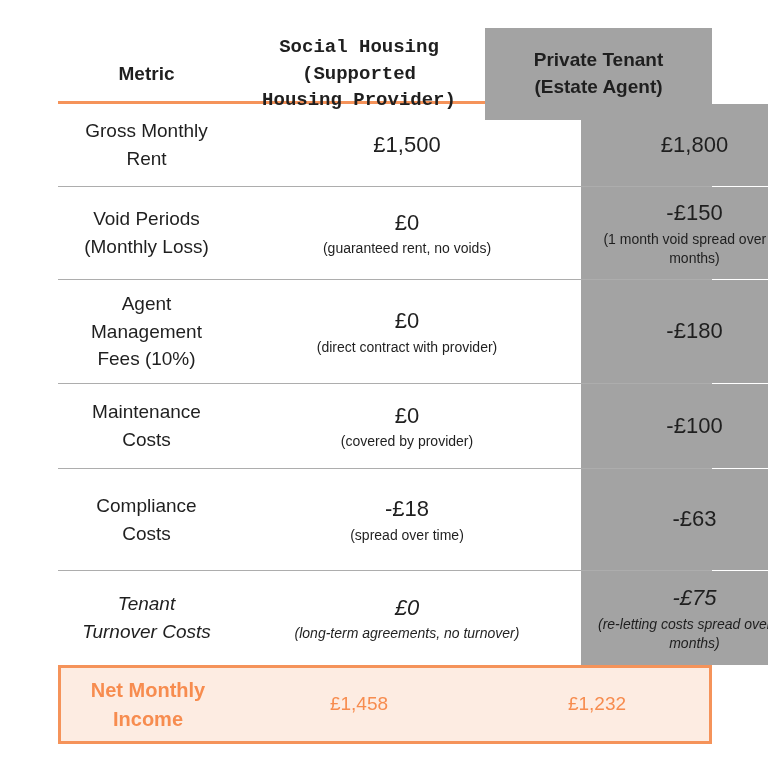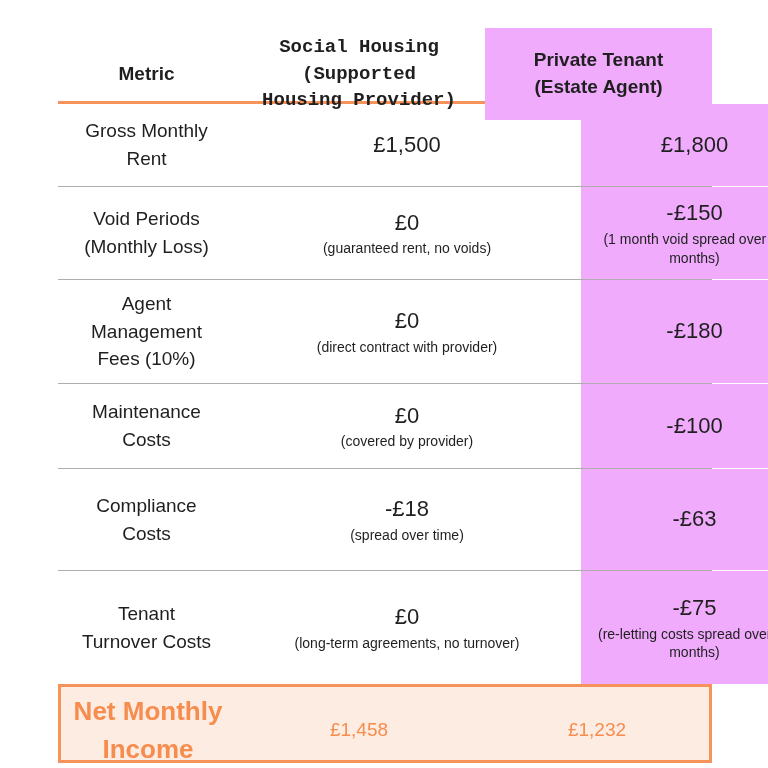--- a/index.html
+++ b/index.html
@@ -25,45 +25,45 @@
     border-bottom: 3px solid #f5935a;
   }
   .header-row .cell { font-weight: 700; font-size: 19px; line-height: 1.4; }
   .body-row { border-top: 1px solid #adadad; gap: 48px; }
   .body-row:first-of-type { border-top: none; }
   .body-row.r1 { height: 82px; border-top: none; }
   .body-row.r2 { height: 93px; }
   .body-row.r3 { height: 104px; }
   .body-row.r4 { height: 85px; }
   .body-row.r5 { height: 102px; }
-  .body-row.r6 { height: 114px; }
+  .body-row.r6 { height: 95px; font-style: italic; }
   .cell { padding: 6px 8px; }
   .cell.metric {
     text-align: center;
     padding-left: 10px;
     font-size: 19px;
     line-height: 1.45;
     white-space: pre-line;
   }
   .cell.center { text-align: center; }
-  .col3 { background: #f0abfc; height: 100%; display: flex; flex-direction: column; justify-content: center; align-items: center; }
+  .col3 { background: #a3a3a3; height: 100%; display: flex; flex-direction: column; justify-content: center; align-items: center; }
   .value { font-size: 22px; line-height: 1.4; }
   .note { font-size: 14px; line-height: 1.35; margin-top: 1px; }
   .note:empty { display: none; }
   .total-row {
     display: grid;
     grid-template-columns: 172px 252px 224px;
     align-items: center;
     height: 79px;
     border: 3px solid #f5935a;
     background: #fdece2;
     color: #f78c4f;
     font-weight: 700;
   }
-  .total-row .cell.metric { font-size: 26px; }
+  .total-row .cell.metric { font-size: 20px; }
   .total-row .value { font-size: 19px; font-weight: 400; }
 </style>
 </head>
 <body>
 
 <div class="table-wrap">
 
   <div class="row header-row">
     <div class="cell metric">Metric</div>
     <div class="cell center" style="white-space: pre-line; font-family: Liberation Mono, monospace;">Social Housing (Supported

